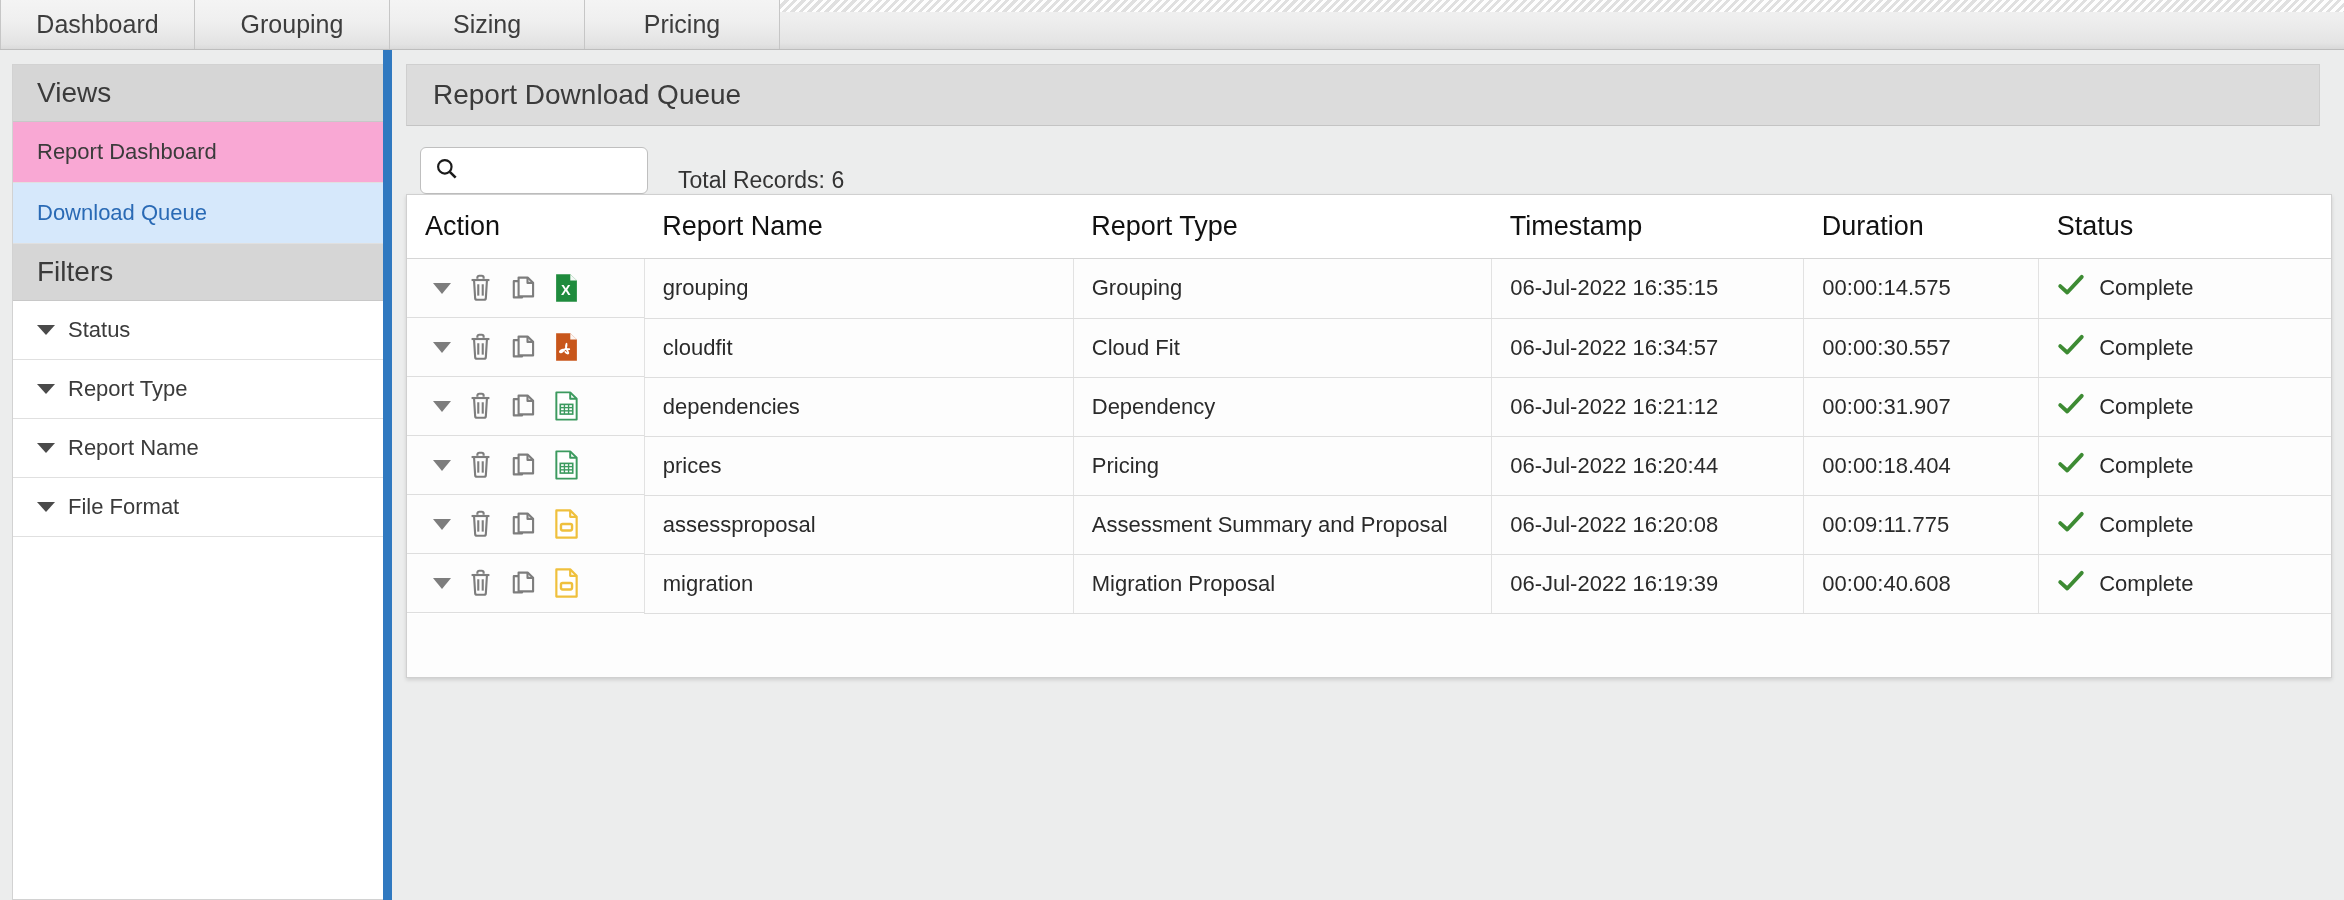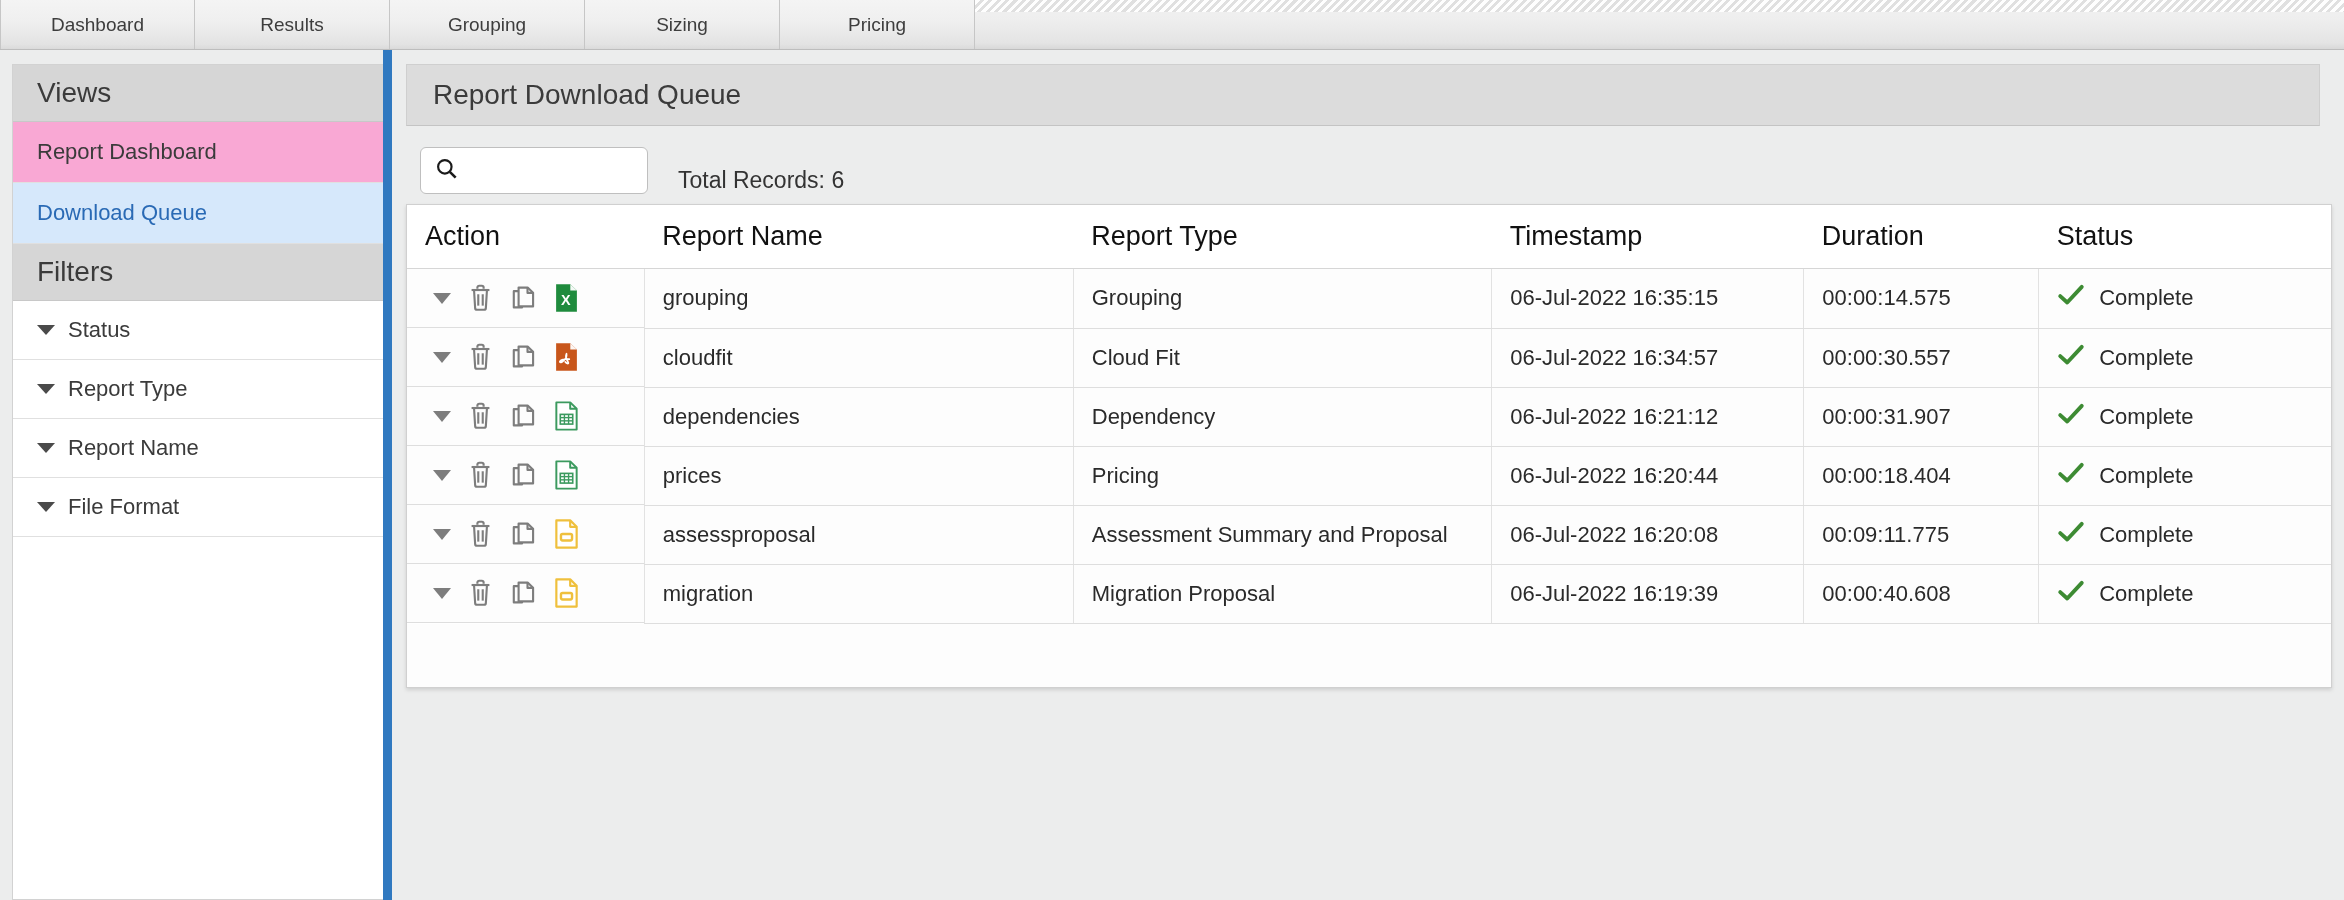--- a/index.html
+++ b/index.html
@@ -25,21 +25,21 @@
     position: absolute; left: 0; top: 0; right: 0; height: 12px;
     background-image: repeating-linear-gradient(135deg,
        rgba(255,255,255,0.95) 0px, rgba(255,255,255,0.95) 3px,
        rgba(222,222,222,0.9) 3px, rgba(222,222,222,0.9) 6px);
     pointer-events: none;
   }
   .tab {
     position: relative;
     flex: 0 0 195px;
     display: flex; align-items: center; justify-content: center;
-    font-size: 19px;
+    font-size: 25px;
     color: #3d3d3d;
     border-right: 1px solid #c6c6c6;
     background: linear-gradient(to bottom, #f4f4f4 0%, #efefef 45%, #e3e3e3 90%, #dadada 100%);
     cursor: pointer;
     z-index: 1;
   }
   .tab:first-child { border-left: 1px solid #c6c6c6; }
   .tab.active {
     background: #f8f8f8;
     color: #2a66b5;
@@ -155,21 +155,20 @@
     margin-left: 7px;
   }
   .total-records { font-size: 23px; color: #333; }
 
   
   .table-card {
     background: #fff;
     border: 1px solid #d0d0d0;
     box-shadow: 0 2px 4px rgba(0,0,0,0.13);
     width: 1926px;
-    margin-top: 10px;
   }
   table { border-collapse: collapse; width: 100%; table-layout: fixed; }
   thead th {
     font-size: 27px;
     font-weight: normal;
     color: #111;
     text-align: left;
     padding: 16px 0 16px 18px;
     border-bottom: 1px solid #d6d6d6;
     background: #fff;
@@ -203,23 +202,20 @@
   .icon-btn { cursor: pointer; display: inline-flex; line-height: 0; }
   .status-cell { display: flex; align-items: center; gap: 14px; }
   .empty-row td { height: 64px; border-bottom: none; background: #fdfdfd; }
 </style>
 </head>
 <body>
 
 <div class="tabbar">
   <div class="tab">
       <span>Dashboard</span>
-    </div>
-  <div class="tab">
-      <span>Results</span>
     </div>
   <div class="tab">
       <span>Grouping</span>
     </div>
   <div class="tab">
       <span>Sizing</span>
     </div>
   <div class="tab">
       <span>Pricing</span>
     </div>

